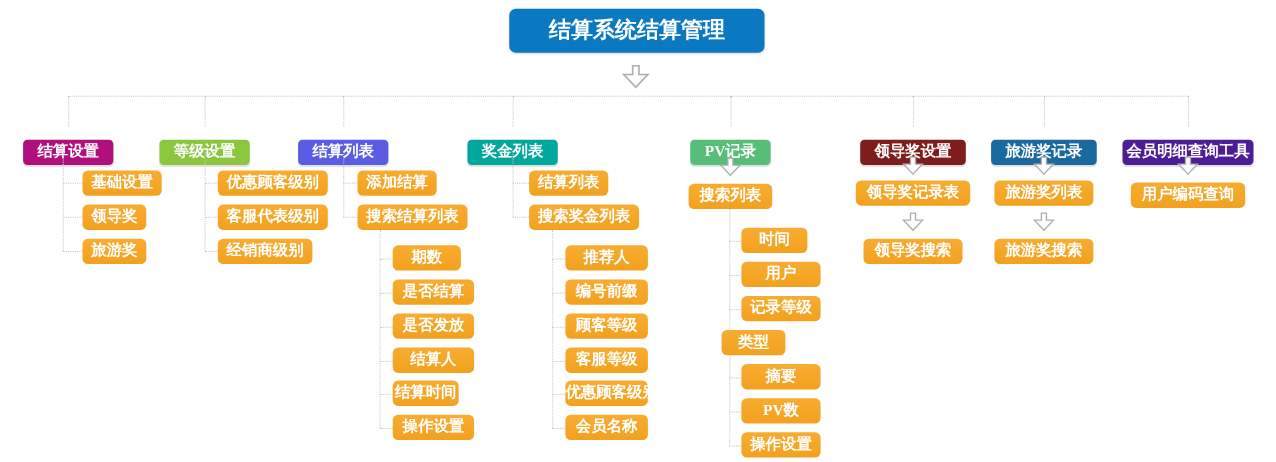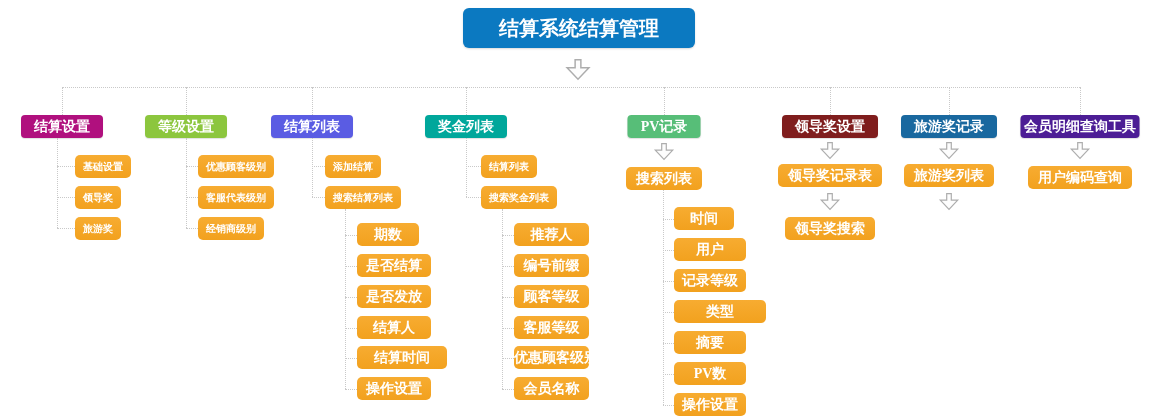--- a/index.html
+++ b/index.html
@@ -3,26 +3,26 @@
 <meta charset="utf-8">
 <style>
   html,body{margin:0;padding:0;background:#ffffff;}
   #canvas{position:relative;width:1160px;height:420px;background:#ffffff;overflow:hidden;
           font-family:Liberation Serif, serif;}
   .n{position:absolute;color:#fff;font-weight:bold;white-space:nowrap;text-align:center;
      box-sizing:border-box;}
   .root{height:40px;line-height:40px;width:232px;font-size:20px;border-radius:6px;
         transform:translateX(-50%);background:#0B79C1;box-shadow:0 1px 2px rgba(0,0,0,.15);}
   .l1{height:23px;line-height:23px;font-size:14px;border-radius:4px;transform:translateX(-50%);
-      box-shadow:0 1px 1px rgba(0,0,0,.12);}
+      box-shadow:0 1px 1px rgba(0,0,0,.12);margin-top:12px;}
   .c1{background:#B0107E;} .c2{background:#8CC63E;} .c3{background:#5A5CE3;}
   .c4{background:#00A79B;} .c5{background:#57BE78;} .c6{background:#7f1d1d;}
   .c7{background:#19689F;} .c8{background:#4c1d95;}
   .org{background:linear-gradient(#F7AC31,#F2A11E);}
-  .l2{height:23px;line-height:23px;font-size:10px;border-radius:5px;padding:0 8px;}
+  .l2{height:23px;line-height:23px;font-size:14px;border-radius:5px;padding:0 8px;}
   .l2c{height:23px;line-height:23px;font-size:14px;border-radius:5px;padding:0 10px;
        transform:translateX(-50%);}
   .l3{height:23px;line-height:23px;font-size:14px;border-radius:5px;}
   .vline{position:absolute;width:0;border-left:1px dotted #C9C9C9;}
   .hline{position:absolute;height:0;border-top:1px dotted #C9C9C9;}
   .arrow{position:absolute;}
 </style>
 </head>
 <body>
 
@@ -71,21 +71,21 @@
   <div class="hline" style="left:345px;top:235px;width:12px"></div>
   <div class="hline" style="left:345px;top:266px;width:12px"></div>
   <div class="hline" style="left:345px;top:297px;width:12px"></div>
   <div class="hline" style="left:345px;top:328px;width:12px"></div>
   <div class="hline" style="left:345px;top:358px;width:12px"></div>
   <div class="hline" style="left:345px;top:389px;width:12px"></div>
   <div class="n l3 org" style="left:357px;top:223px;width:62px">期数</div>
   <div class="n l3 org" style="left:357px;top:254px;width:74px">是否结算</div>
   <div class="n l3 org" style="left:357px;top:285px;width:74px">是否发放</div>
   <div class="n l3 org" style="left:357px;top:316px;width:74px">结算人</div>
-  <div class="n l3 org" style="left:357px;top:346px;width:90px">结算时间</div>
+  <div class="n l3 org" style="left:357px;top:346px;width:60px">结算时间</div>
   <div class="n l3 org" style="left:357px;top:377px;width:74px">操作设置</div>
 
   <div class="n l1 c4" style="left:466px;top:115px;width:82px">奖金列表</div>
   <div class="vline" style="left:466px;top:138px;height:59px"></div>
   <div class="hline" style="left:466px;top:166px;width:15px"></div>
   <div class="hline" style="left:466px;top:197px;width:15px"></div>
   <div class="n l2 org" style="left:481px;top:155px">结算列表</div>
   <div class="n l2 org" style="left:481px;top:186px">搜索奖金列表</div>
   <div class="vline" style="left:502px;top:209px;height:180px"></div>
   <div class="hline" style="left:502px;top:235px;width:12px"></div>
@@ -110,21 +110,21 @@
   <div class="hline" style="left:663px;top:219px;width:11px"></div>
   <div class="hline" style="left:663px;top:250px;width:11px"></div>
   <div class="hline" style="left:663px;top:281px;width:11px"></div>
   <div class="hline" style="left:663px;top:312px;width:11px"></div>
   <div class="hline" style="left:663px;top:343px;width:11px"></div>
   <div class="hline" style="left:663px;top:374px;width:11px"></div>
   <div class="hline" style="left:663px;top:405px;width:11px"></div>
   <div class="n l3 org" style="left:674px;top:207px;width:60px">时间</div>
   <div class="n l3 org" style="left:674px;top:238px;width:72px">用户</div>
   <div class="n l3 org" style="left:674px;top:269px;width:72px">记录等级</div>
-  <div class="n l3 org" style="left:674px;top:300px;width:92px">类型</div>
+  <div class="n l3 org" style="left:656px;top:300px;width:58px">类型</div>
   <div class="n l3 org" style="left:674px;top:331px;width:72px">摘要</div>
   <div class="n l3 org" style="left:674px;top:362px;width:72px">PV数</div>
   <div class="n l3 org" style="left:674px;top:393px;width:72px">操作设置</div>
 
   <div class="n l1 c6" style="left:830px;top:115px;width:96px">领导奖设置</div>
   <svg class="arrow" style="left:819px;top:141px" width="22" height="19" viewBox="0 0 24 20">
       <path d="M9.5 1.5 H14.5 V8.5 H21.5 L12 18.5 L2.5 8.5 H9.5 Z" fill="#FDFDFD" stroke="#ADADAD" stroke-width="1.3"></path>
     </svg>
   <div class="n l2c org" style="left:830px;top:164px">领导奖记录表</div>
   <svg class="arrow" style="left:819px;top:192px" width="22" height="19" viewBox="0 0 24 20">
@@ -133,20 +133,21 @@
   <div class="n l2c org" style="left:830px;top:217px">领导奖搜索</div>
 
   <div class="n l1 c7" style="left:949px;top:115px;width:96px">旅游奖记录</div>
   <svg class="arrow" style="left:938px;top:141px" width="22" height="19" viewBox="0 0 24 20">
       <path d="M9.5 1.5 H14.5 V8.5 H21.5 L12 18.5 L2.5 8.5 H9.5 Z" fill="#FDFDFD" stroke="#ADADAD" stroke-width="1.3"></path>
     </svg>
   <div class="n l2c org" style="left:949px;top:164px">旅游奖列表</div>
   <svg class="arrow" style="left:938px;top:192px" width="22" height="19" viewBox="0 0 24 20">
       <path d="M9.5 1.5 H14.5 V8.5 H21.5 L12 18.5 L2.5 8.5 H9.5 Z" fill="#FDFDFD" stroke="#ADADAD" stroke-width="1.3"></path>
     </svg>
+  <div class="n l2c org" style="left:949px;top:217px">旅游奖搜索</div>
 
   <div class="n l1 c8" style="left:1080px;top:115px;width:119px">会员明细查询工具</div>
   <svg class="arrow" style="left:1069px;top:141px" width="22" height="19" viewBox="0 0 24 20">
       <path d="M9.5 1.5 H14.5 V8.5 H21.5 L12 18.5 L2.5 8.5 H9.5 Z" fill="#FDFDFD" stroke="#ADADAD" stroke-width="1.3"></path>
     </svg>
   <div class="n l2c org" style="left:1080px;top:166px">用户编码查询</div>
 
 </div>
 
 </body></html>

